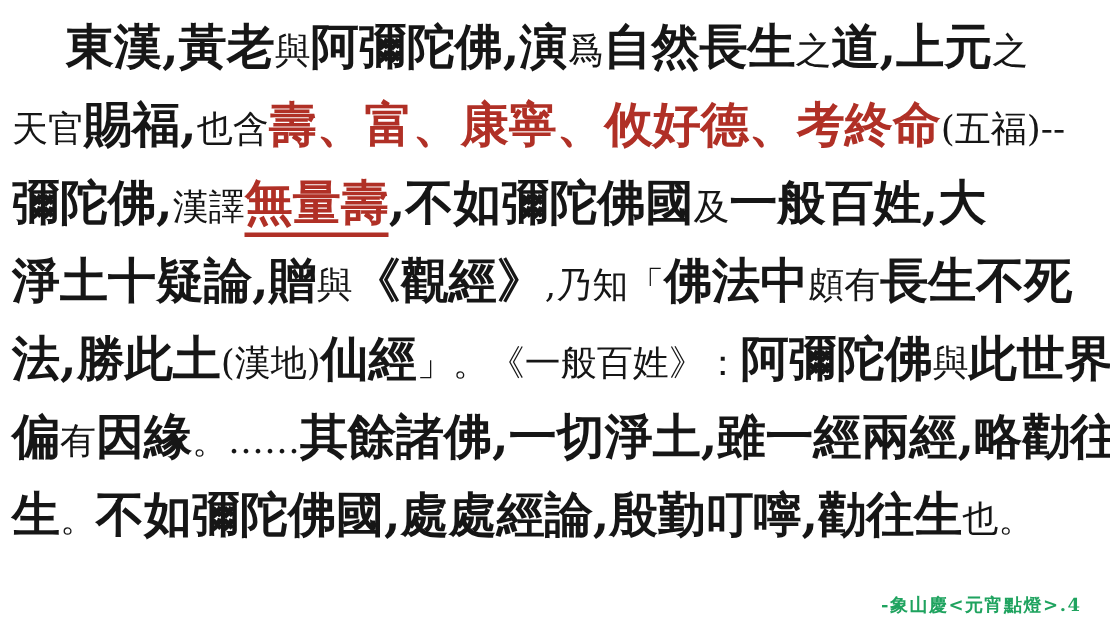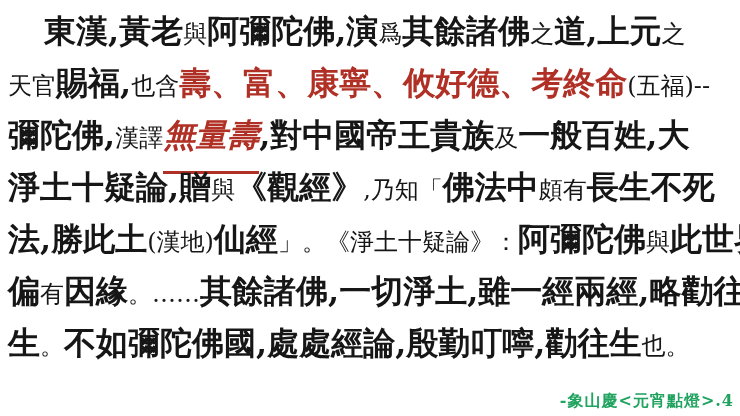--- a/index.html
+++ b/index.html
@@ -41,40 +41,39 @@
   .seg.small {
     font-size: 24px;
     font-weight: 400;
   }
   .seg.red {
     color: var(--red, #b03026);
     font-weight: 700;
   }
   .seg.underline {
     border-bottom: 3px solid var(--red, #b03026);
-    padding-bottom: 17px;
-    font-style: italic;
+    padding-bottom: 1px;
   }
   .footnote {
     position: absolute;
-    right: 6px;
+    right: 19px;
     bottom: 4px;
-    font-size: 16px;
+    font-size: 12px;
     font-weight: 700;
     color: var(--green, #1fa35f);
     letter-spacing: 1px;
   }
 </style>
 </head>
 <body>
 
 <div class="slide" style="background: rgb(255, 255, 255);">
   <div class="slide-body">
-      <p class="line indent"><span class="seg big">東漢,黃老</span><span class="seg small">與</span><span class="seg big">阿彌陀佛,演</span><span class="seg small">爲</span><span class="seg big">其餘諸佛</span><span class="seg small">之</span><span class="seg big">道,上元</span><span class="seg small">之</span></p>
+      <p class="line indent"><span class="seg big">東漢,黃老</span><span class="seg small">與</span><span class="seg big">阿彌陀佛,演</span><span class="seg small">爲</span><span class="seg big">自然長生</span><span class="seg small">之</span><span class="seg big">道,上元</span><span class="seg small">之</span></p>
       <p class="line"><span class="seg small">天官</span><span class="seg big">賜福,</span><span class="seg small">也含</span><span class="seg big red">壽、富、康寧、攸好德、考終命</span><span class="seg small">(五福)--</span></p>
-      <p class="line"><span class="seg big">彌陀佛,</span><span class="seg small">漢譯</span><span class="seg big red underline">無量壽</span><span class="seg big">,對中國帝王貴族</span><span class="seg small">及</span><span class="seg big">一般百姓,大</span></p>
+      <p class="line"><span class="seg big">彌陀佛,</span><span class="seg small">漢譯</span><span class="seg big red underline">無量壽</span><span class="seg big">,不如彌陀佛國</span><span class="seg small">及</span><span class="seg big">一般百姓,大</span></p>
       <p class="line"><span class="seg big">淨土十疑論,贈</span><span class="seg small">與</span><span class="seg big">《觀經》</span><span class="seg small">,乃知「</span><span class="seg big">佛法中</span><span class="seg small">頗有</span><span class="seg big">長生不死</span></p>
-      <p class="line"><span class="seg big">法,勝此土</span><span class="seg small">(漢地)</span><span class="seg big">仙經</span><span class="seg small">」。《淨土十疑論》：</span><span class="seg big">阿彌陀佛</span><span class="seg small">與</span><span class="seg big">此世界,</span></p>
+      <p class="line"><span class="seg big">法,勝此土</span><span class="seg small">(漢地)</span><span class="seg big">仙經</span><span class="seg small">」。《一般百姓》：</span><span class="seg big">阿彌陀佛</span><span class="seg small">與</span><span class="seg big">此世界,</span></p>
       <p class="line"><span class="seg big">偏</span><span class="seg small">有</span><span class="seg big">因緣</span><span class="seg small">。……</span><span class="seg big">其餘諸佛,一切淨土,雖一經兩經,略勸往</span></p>
       <p class="line"><span class="seg big">生</span><span class="seg small">。</span><span class="seg big">不如彌陀佛國,處處經論,殷勤叮嚀,勸往生</span><span class="seg small">也</span><span class="seg small">。</span></p>
     </div>
   <div class="footnote">-象山慶&lt;元宵點燈&gt;.4</div>
 </div>
 
 </body></html>

